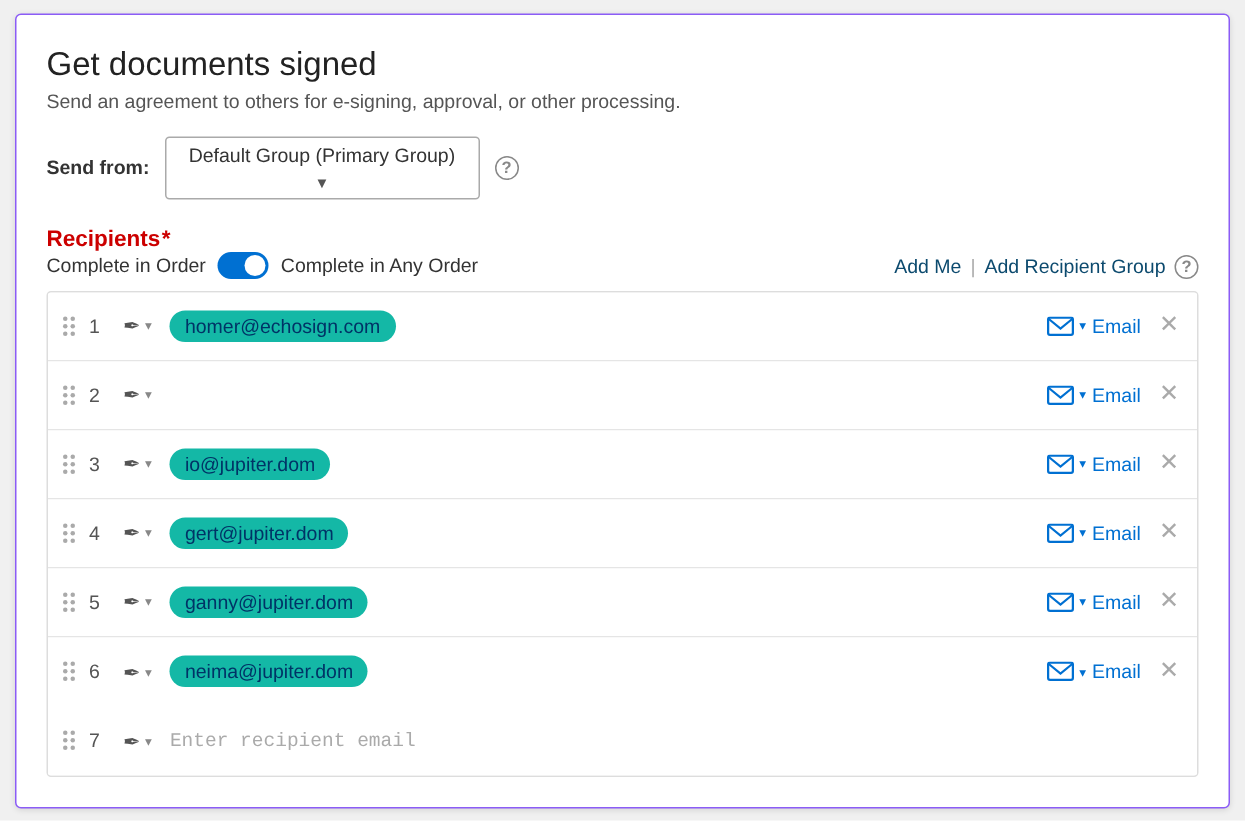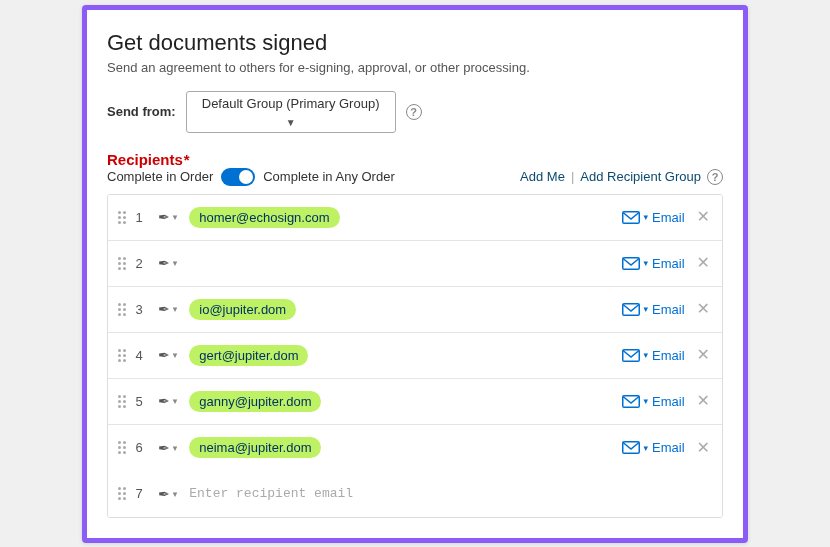--- a/index.html
+++ b/index.html
@@ -7,23 +7,23 @@
       font-family: -apple-system, BlinkMacSystemFont, 'Segoe UI', Arial, sans-serif;
       font-size: 13px;
       background: #f0f0f0;
       display: flex;
       align-items: center;
       justify-content: center;
       min-height: 100vh;
     }
     .card {
       background: #fff;
-      border: 5px solid #8b5cf6;
+      border: 1px solid #8b5cf6;
       border-radius: 4px;
-      width: 666px;
+      width: 810px;
       padding: 20px 20px 20px 20px;
       box-shadow: 0 1px 4px rgba(0,0,0,0.12);
     }
     .page-title {
       font-size: 22px;
       font-weight: 300;
       color: #222;
       margin-bottom: 4px;
     }
     .page-subtitle {
@@ -77,21 +77,21 @@
       font-size: 15px;
       font-weight: 600;
       color: #222;
       margin-bottom: 0;
     }
     .recipients-label span {
       color: #c00;
     }
     .order-row {
       display: flex;
-      align-items: center;
+      align-items: flex-end;
       gap: 8px;
       margin-bottom: 8px;
       justify-content: space-between;
     }
     .order-left {
       display: flex;
       align-items: center;
       gap: 8px;
     }
     .order-text {
@@ -186,21 +186,21 @@
     }
     .pen-icon {
       font-size: 14px;
       color: #555;
     }
     .role-chevron {
       font-size: 9px;
       color: #888;
     }
     .email-chip {
-      background: #bef264;
+      background: #14b8a6;
       border-radius: 12px;
       padding: 3px 10px;
       font-size: 13px;
       color: #003366;
       margin-left: 8px;
       white-space: nowrap;
       flex-shrink: 0;
     }
     .email-placeholder {
       font-size: 13px;

